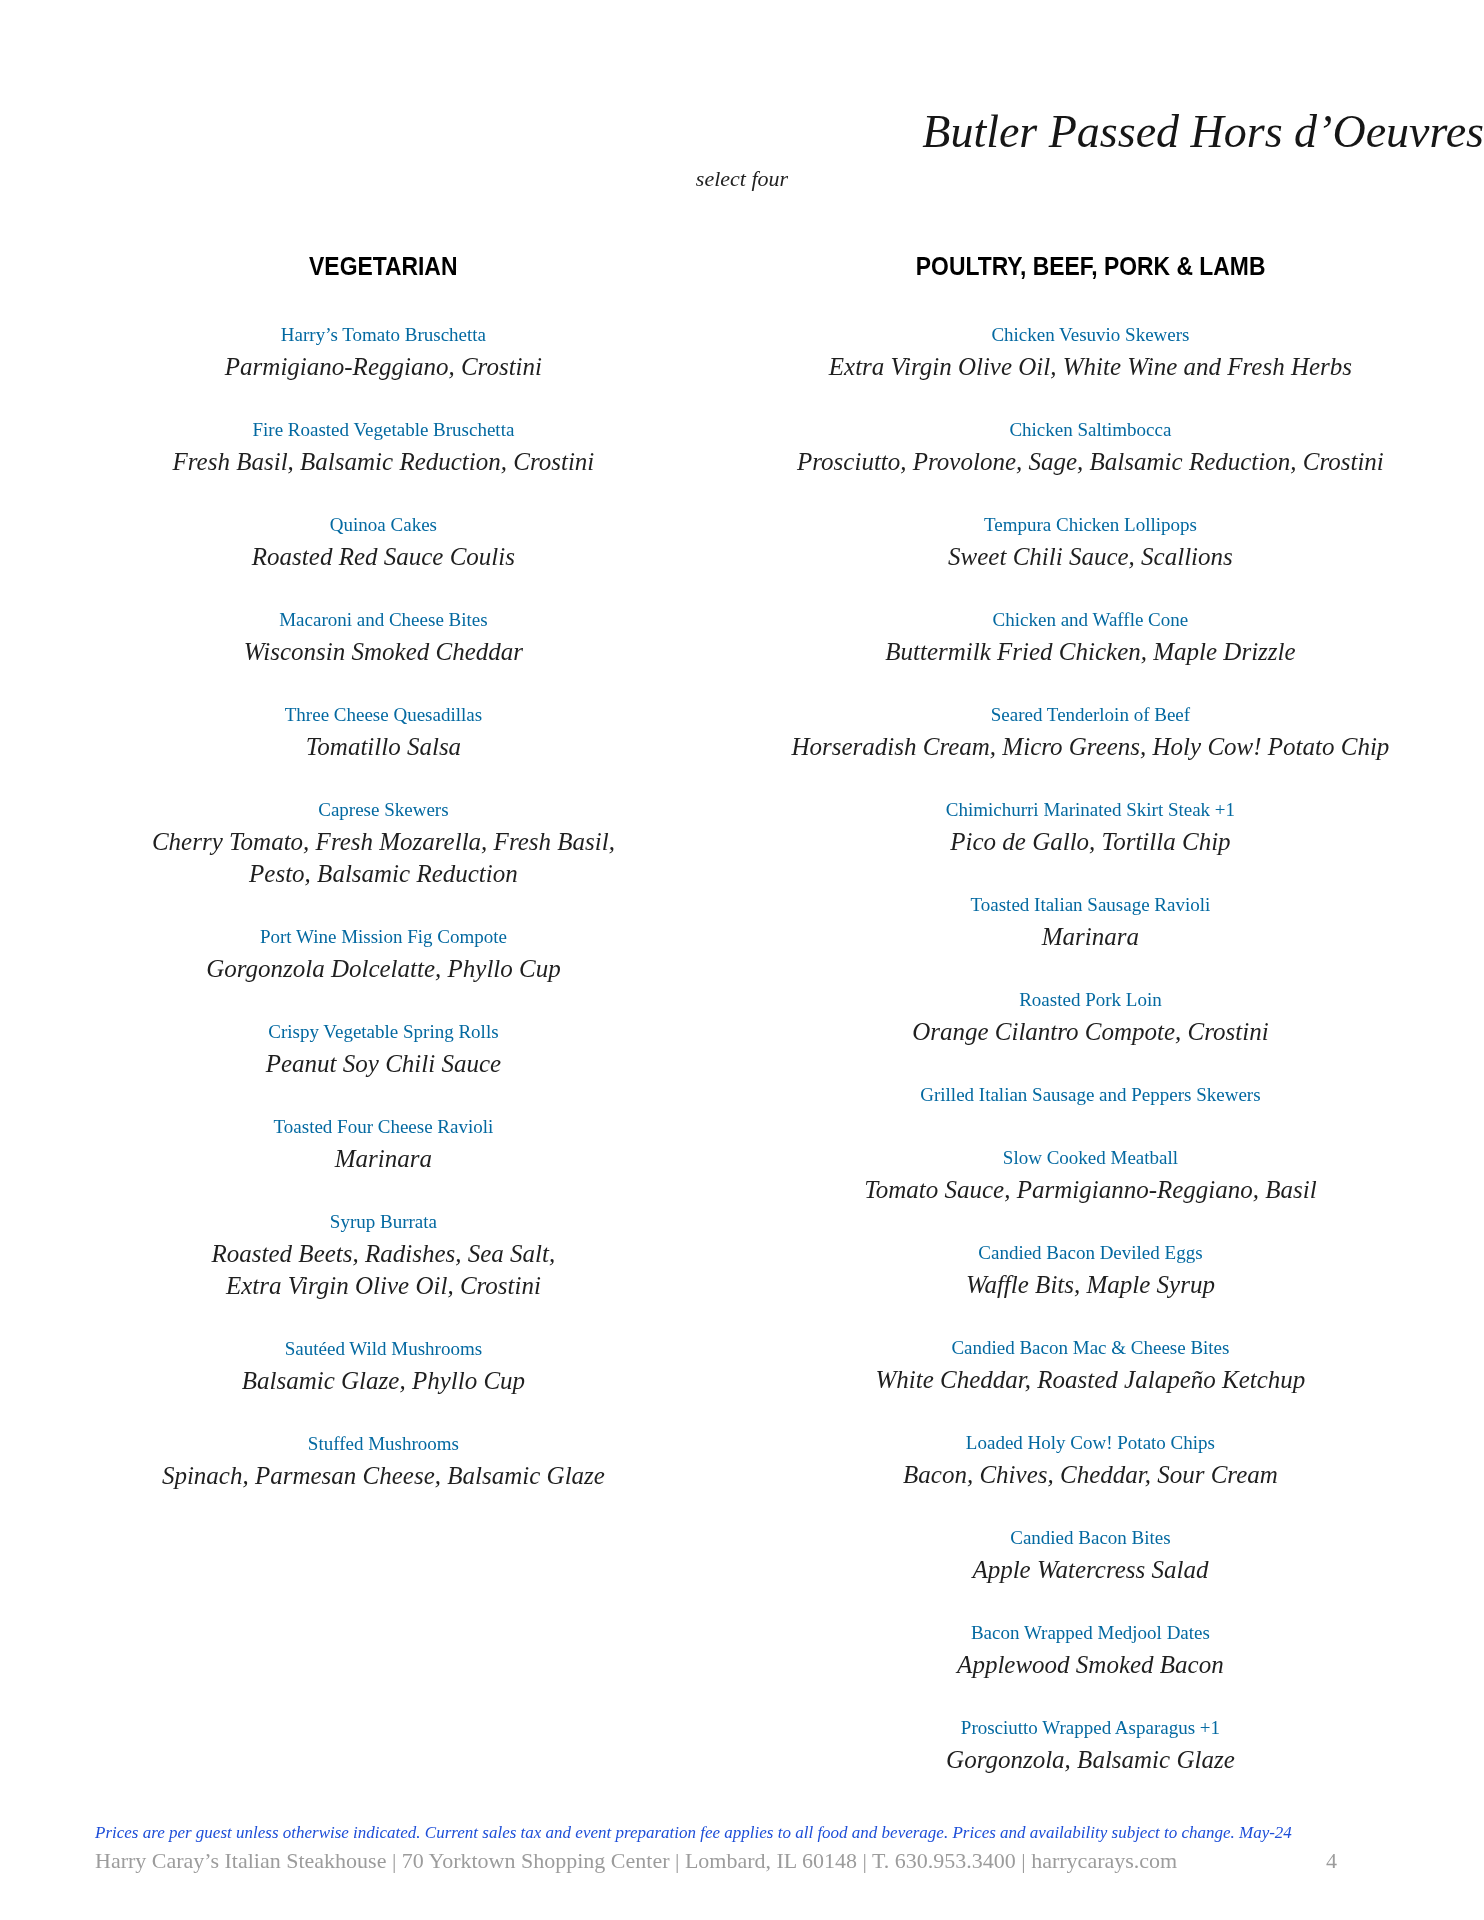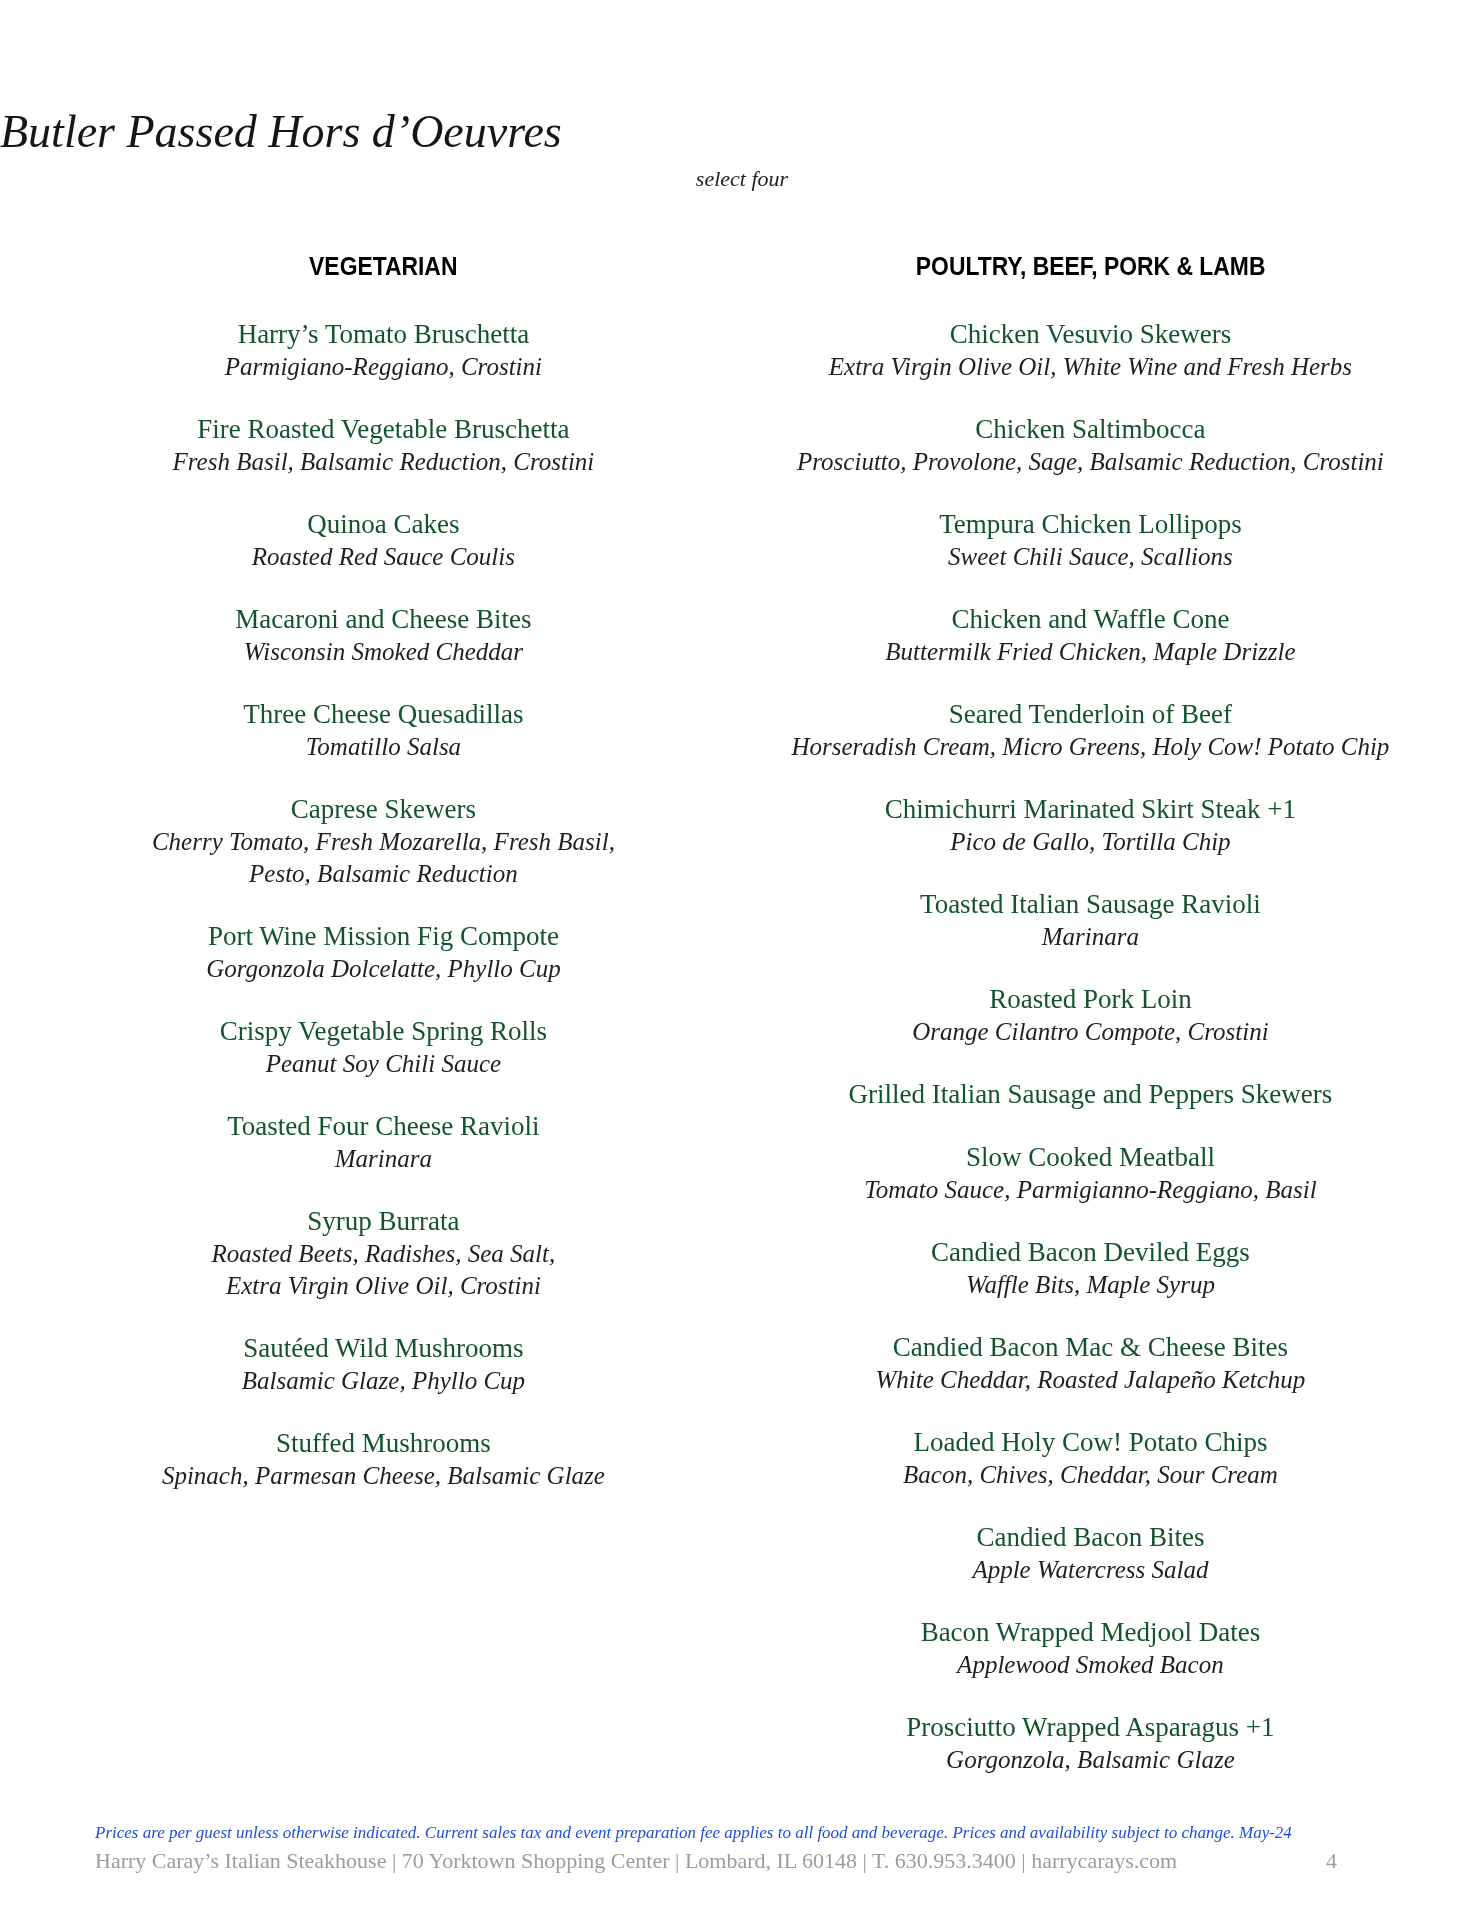--- a/index.html
+++ b/index.html
@@ -8,21 +8,21 @@
     width: 1484px;
     height: 1920px;
     margin: 0 auto;
     background: #ffffff;
     font-family: "Liberation Serif", serif;
     color: #1c1c1c;
     overflow: hidden;
   }
   .title {
     padding-top: 106px;
-    text-align: left;
+    text-align: right;
     font-style: italic;
     font-size: 46px;
     line-height: 52px;
     color: #161616;
   }
   .subtitle {
     margin-top: 8px;
     text-align: center;
     font-style: italic;
     font-size: 22px;
@@ -51,23 +51,23 @@
     letter-spacing: 0px;
     white-space: nowrap;
   }
   .items {
     margin-top: 36px;
     display: flex;
     flex-direction: column;
     gap: 30px;
   }
   .item-name {
-    font-size: 27px;
+    font-size: 19px;
     line-height: 33px;
-    color: #14532d;
+    color: #0369a1;
   }
   .item-desc {
     font-style: italic;
     font-size: 25px;
     line-height: 32px;
     color: #1f1f1f;
     white-space: pre-line;
   }
   .footer {
     position: absolute;

